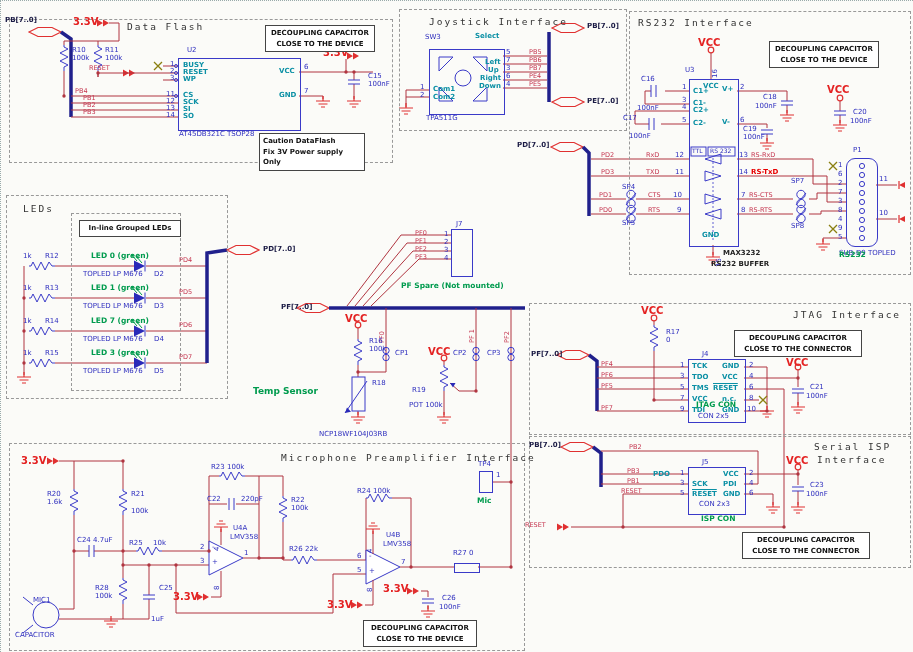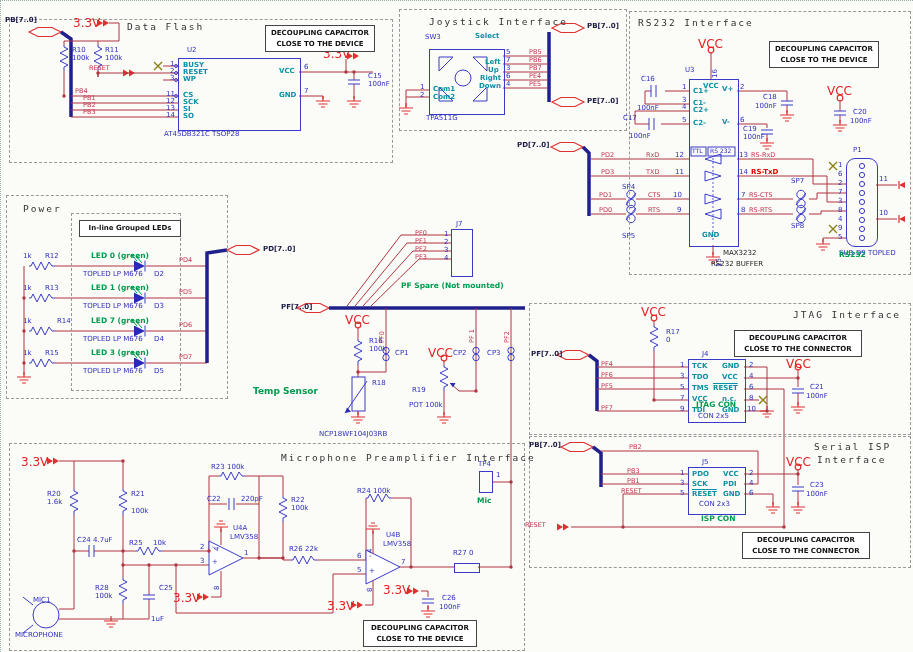--- a/index.html
+++ b/index.html
@@ -6,25 +6,25 @@
   #sheet{position:relative;width:913px;height:652px;background:#fbfbf8;overflow:hidden;border:1px dotted #9aa;margin:0 auto;}
   #wires{position:absolute;left:0;top:0;z-index:1}
   .sec{position:absolute;border:1px dashed #999;z-index:2}
   .cb{position:absolute;border:1px solid #3a3ac8;z-index:3}
   .nb{position:absolute;border:1px solid #444;background:#fff;color:#111;
       font:bold 7px "DejaVu Sans",sans-serif;text-align:center;padding:2px 3px;line-height:1.5;z-index:5}
   .L{position:absolute;font:7px "DejaVu Sans",sans-serif;color:#2d2dbe;white-space:nowrap;line-height:1;z-index:4}
   .t{font:9.5px "DejaVu Sans Mono",monospace;color:#333;letter-spacing:2px}
   .nr{font-size:6.5px;color:#c5354f}
   .pn{color:#0b90a5;font-weight:bold}
-  .pw{color:#e42222;font-weight:normal;font-size:12px}
+  .pw{color:#e42222;font-weight:bold;font-size:10px}
   .gt{color:#009b4e;font-weight:bold;font-size:7.5px}
   .bk{color:#1a1a44;font-weight:bold}
   .rb{color:#e80000;font-weight:bold}
-  .dk{color:#222;font-weight:normal}
+  .dk{color:#222;font-weight:bold}
   .ov{text-decoration:overline}
   .vt{transform-origin:0 0;transform:rotate(-90deg)}
   .sw{stroke:#b03540;fill:none;stroke-width:1}
   .sc{stroke:#3a3ac8;fill:none;stroke-width:1}
   .sr{stroke:#e03030;fill:none;stroke-width:1.2}
   .sb{stroke:#20208c;fill:none;stroke-width:3.5}
   .sg{stroke:#009b4e;fill:none;stroke-width:1}
   .sx{stroke:#8a7f10;fill:none;stroke-width:1.3}
   .dash{stroke-dasharray:2 2;stroke-width:0.8}
   .fr{fill:#e03030;stroke:none}
@@ -299,20 +299,24 @@
 <div class="cb" style="left:450px;top:228px;width:20px;height:46px"></div>
 <div class="cb" style="left:687px;top:358px;width:56px;height:62px"></div>
 <div class="cb" style="left:687px;top:466px;width:56px;height:46px"></div>
 <div class="cb" style="left:478px;top:470px;width:12px;height:20px"></div>
 <div class="cb" style="left:453px;top:562px;width:24px;height:8px"></div>
 
 <div class="nb" style="left:264px;top:24px;width:102px">
   <div>DECOUPLING CAPACITOR</div>
   <div>CLOSE TO THE DEVICE</div>
     </div>
+<div class="nb" style="left:258px;top:132px;width:98px;text-align:left">
+  <div>Caution DataFlash</div>
+  <div>Fix 3V Power supply  Only</div>
+    </div>
 <div class="nb" style="left:768px;top:40px;width:102px">
   <div>DECOUPLING CAPACITOR</div>
   <div>CLOSE TO THE DEVICE</div>
     </div>
 <div class="nb" style="left:78px;top:219px;width:94px">
   <div>In-line Grouped LEDs</div>
     </div>
 <div class="nb" style="left:733px;top:329px;width:120px">
   <div>DECOUPLING CAPACITOR</div>
   <div>CLOSE TO THE CONNECTOR</div>
@@ -350,21 +354,21 @@
 <span class="L pn" style="left:182px;top:105px">SI</span>
 <span class="L pn" style="left:182px;top:112px">SO</span>
 <span class="L pn" style="left:278px;top:67px">VCC</span>
 <span class="L pn" style="left:278px;top:91px">GND</span>
 <span class="L" style="left:303px;top:63px">6</span>
 <span class="L" style="left:303px;top:87px">7</span>
 <span class="L nr" style="left:74px;top:87px">PB4</span>
 <span class="L nr" style="left:82px;top:94px">PB1</span>
 <span class="L nr" style="left:82px;top:101px">PB2</span>
 <span class="L nr" style="left:82px;top:108px">PB3</span>
-<span class="L" style="left:163px;top:130px">AT45DB321C TSOP28</span>
+<span class="L" style="left:178px;top:130px">AT45DB321C TSOP28</span>
 <span class="L pw" style="left:322px;top:47px">3.3V</span>
 <span class="L" style="left:367px;top:72px">C15</span>
 <span class="L" style="left:367px;top:80px">100nF</span>
 
 <span class="L t" style="left:428px;top:15px">Joystick Interface</span>
 <span class="L" style="left:424px;top:33px">SW3</span>
 <span class="L" style="left:425px;top:114px">TPA511G</span>
 <span class="L pn" style="left:474px;top:32px">Select</span>
 <span class="L pn" style="left:484px;top:58px">Left</span>
 <span class="L pn" style="left:487px;top:66px">Up</span>
@@ -432,21 +436,21 @@
 <span class="L" style="left:676px;top:206px">9</span>
 <span class="L" style="left:738px;top:151px">13</span>
 <span class="L" style="left:738px;top:168px">14</span>
 <span class="L" style="left:740px;top:191px">7</span>
 <span class="L" style="left:740px;top:206px">8</span>
 <span class="L nr" style="left:750px;top:151px">RS-RxD</span>
 <span class="L rb" style="left:750px;top:168px">RS-TxD</span>
 <span class="L nr" style="left:748px;top:191px">RS-CTS</span>
 <span class="L nr" style="left:748px;top:206px">RS-RTS</span>
 <span class="L" style="left:621px;top:183px">SP4</span>
-<span class="L" style="left:621px;top:232px">SP5</span>
+<span class="L" style="left:621px;top:219px">SP5</span>
 <span class="L" style="left:790px;top:177px">SP7</span>
 <span class="L" style="left:790px;top:222px">SP8</span>
 <span class="L pn" style="left:701px;top:231px">GND</span>
 <span class="L vt" style="left:715px;top:266px">15</span>
 <span class="L dk" style="left:722px;top:249px">MAX3232</span>
 <span class="L dk" style="left:710px;top:260px">RS232 BUFFER</span>
 <span class="L" style="left:852px;top:146px">P1</span>
 <span class="L" style="left:837px;top:161px">1</span>
 <span class="L" style="left:837px;top:170px">6</span>
 <span class="L" style="left:837px;top:179px">2</span>
@@ -454,35 +458,35 @@
 <span class="L" style="left:837px;top:197px">3</span>
 <span class="L" style="left:837px;top:206px">8</span>
 <span class="L" style="left:837px;top:215px">4</span>
 <span class="L" style="left:837px;top:224px">9</span>
 <span class="L" style="left:837px;top:233px">5</span>
 <span class="L" style="left:878px;top:175px">11</span>
 <span class="L" style="left:878px;top:209px">10</span>
 <span class="L" style="left:838px;top:249px">SUB-D9 TOPLED</span>
 <span class="L gt" style="left:838px;top:250px">RS232</span>
 
-<span class="L t" style="left:22px;top:202px">Power</span>
+<span class="L t" style="left:22px;top:202px">LEDs</span>
 <span class="L" style="left:22px;top:252px">1k</span>
 <span class="L" style="left:44px;top:252px">R12</span>
 <span class="L gt" style="left:90px;top:251px">LED 0 (green)</span>
 <span class="L" style="left:82px;top:270px">TOPLED LP M676</span>
 <span class="L" style="left:153px;top:270px">D2</span>
 <span class="L nr" style="left:178px;top:256px">PD4</span>
 <span class="L" style="left:22px;top:284px">1k</span>
 <span class="L" style="left:44px;top:284px">R13</span>
 <span class="L gt" style="left:90px;top:283px">LED 1 (green)</span>
 <span class="L" style="left:82px;top:302px">TOPLED LP M676</span>
 <span class="L" style="left:153px;top:302px">D3</span>
 <span class="L nr" style="left:178px;top:288px">PD5</span>
 <span class="L" style="left:22px;top:317px">1k</span>
-<span class="L" style="left:56px;top:317px">R14</span>
+<span class="L" style="left:44px;top:317px">R14</span>
 <span class="L gt" style="left:90px;top:316px">LED 7 (green)</span>
 <span class="L" style="left:82px;top:335px">TOPLED LP M676</span>
 <span class="L" style="left:153px;top:335px">D4</span>
 <span class="L nr" style="left:178px;top:321px">PD6</span>
 <span class="L" style="left:22px;top:349px">1k</span>
 <span class="L" style="left:44px;top:349px">R15</span>
 <span class="L gt" style="left:90px;top:348px">LED 3 (green)</span>
 <span class="L" style="left:82px;top:367px">TOPLED LP M676</span>
 <span class="L" style="left:153px;top:367px">D5</span>
 <span class="L nr" style="left:178px;top:353px">PD7</span>
@@ -555,21 +559,21 @@
 <span class="L t" style="left:816px;top:453px">Interface</span>
 <span class="L bk" style="left:528px;top:441px">PB[7..0]</span>
 <span class="L nr" style="left:628px;top:443px">PB2</span>
 <span class="L nr" style="left:626px;top:467px">PB3</span>
 <span class="L nr" style="left:626px;top:477px">PB1</span>
 <span class="L nr" style="left:620px;top:487px">RESET</span>
 <span class="L" style="left:701px;top:458px">J5</span>
 <span class="L" style="left:679px;top:469px">1</span>
 <span class="L" style="left:679px;top:479px">3</span>
 <span class="L" style="left:679px;top:489px">5</span>
-<span class="L pn" style="left:691px;top:470px">PDO</span>
+<span class="L pn" style="left:652px;top:470px">PDO</span>
 <span class="L pn" style="left:691px;top:480px">SCK</span>
 <span class="L pn ov" style="left:691px;top:490px">RESET</span>
 <span class="L pn" style="left:722px;top:470px">VCC</span>
 <span class="L pn" style="left:722px;top:480px">PDI</span>
 <span class="L pn" style="left:722px;top:490px">GND</span>
 <span class="L" style="left:748px;top:469px">2</span>
 <span class="L" style="left:748px;top:479px">4</span>
 <span class="L" style="left:748px;top:489px">6</span>
 <span class="L" style="left:698px;top:500px">CON 2x3</span>
 <span class="L gt" style="left:700px;top:514px">ISP CON</span>
@@ -591,21 +595,21 @@
 <span class="L" style="left:206px;top:495px">C22</span>
 <span class="L" style="left:240px;top:495px">220pF</span>
 <span class="L" style="left:290px;top:496px">R22</span>
 <span class="L" style="left:290px;top:504px">100k</span>
 <span class="L" style="left:288px;top:545px">R26 22k</span>
 <span class="L" style="left:94px;top:584px">R28</span>
 <span class="L" style="left:94px;top:592px">100k</span>
 <span class="L" style="left:158px;top:584px">C25</span>
 <span class="L" style="left:150px;top:615px">1uF</span>
 <span class="L" style="left:32px;top:596px">MIC1</span>
-<span class="L" style="left:14px;top:631px">MICROPHONE</span>
+<span class="L" style="left:14px;top:631px">CAPACITOR</span>
 <span class="L" style="left:232px;top:524px">U4A</span>
 <span class="L" style="left:229px;top:533px">LMV358</span>
 <span class="L" style="left:199px;top:543px">2</span>
 <span class="L" style="left:199px;top:557px">3</span>
 <span class="L" style="left:243px;top:549px">1</span>
 <span class="L vt" style="left:213px;top:550px">4</span>
 <span class="L vt" style="left:213px;top:589px">8</span>
 <span class="L" style="left:211px;top:543px">-</span>
 <span class="L" style="left:211px;top:558px">+</span>
 <span class="L pw" style="left:172px;top:591px">3.3V</span>

